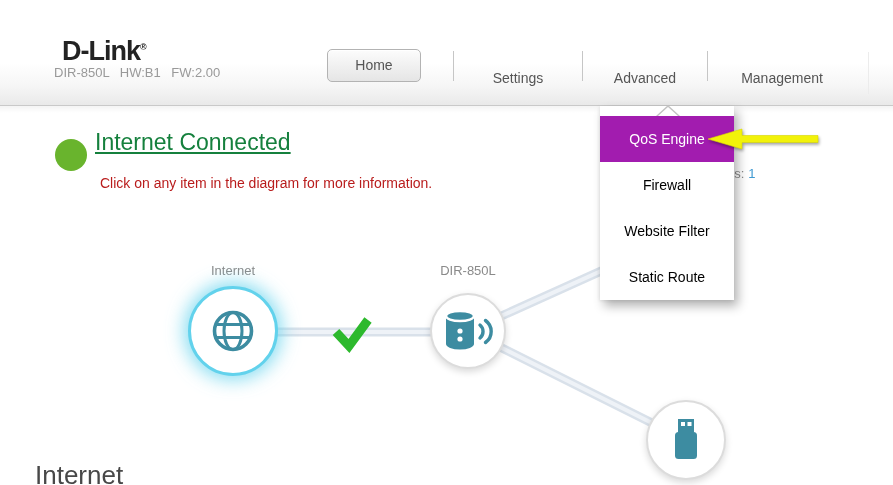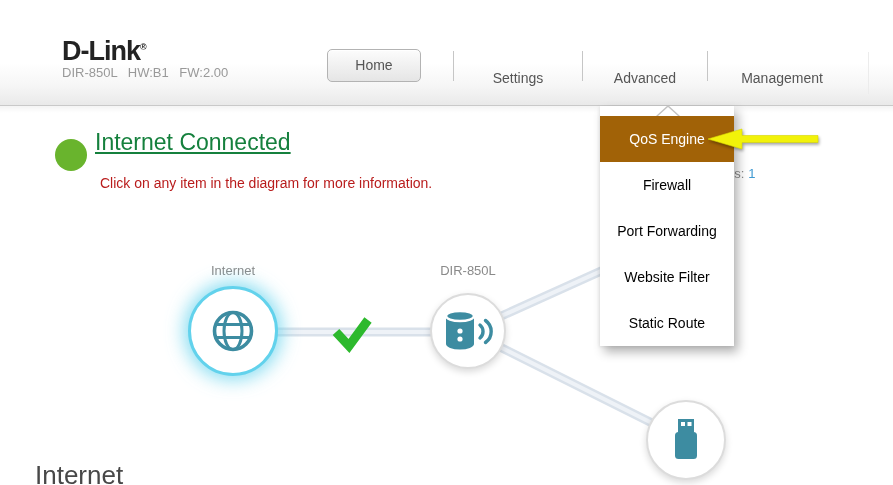--- a/index.html
+++ b/index.html
@@ -6,21 +6,21 @@
   .page{position:relative;width:893px;height:485px;background:#ffffff;overflow:hidden;
         font-family:"Liberation Sans",sans-serif;margin-top:28px;}
 
   
   .header{position:absolute;left:0;top:0;width:893px;height:77px;
           background:linear-gradient(#ffffff 45%,#f6f6f6 75%,#e9e9e9 100%);
           border-bottom:1px solid #c9c9c9;z-index:5;}
   .logo{position:absolute;left:62px;top:8px;font-size:27px;font-weight:bold;color:#232323;
         letter-spacing:-1px;}
   .logo sup{font-size:9px;letter-spacing:0;vertical-align:super;}
-  .device-info{position:absolute;left:62px;top:37px;font-size:13px;color:#999;word-spacing:7px;}
+  .device-info{position:absolute;left:54px;top:37px;font-size:13px;color:#999;word-spacing:7px;}
   .home-btn{position:absolute;left:327px;top:21px;width:92px;height:31px;
             border:1px solid #b3b3b3;border-radius:5px;
             background:linear-gradient(#fcfcfc,#e5e5e5);
             box-shadow:inset 0 1px 0 #fff;
             font-size:14px;color:#555;text-align:center;line-height:30px;cursor:pointer;}
   .nav-link{position:absolute;top:42px;width:110px;text-align:center;font-size:14px;color:#555;cursor:pointer;}
   .nav-settings{left:463px;}
   .nav-advanced{left:590px;}
   .nav-management{left:727px;}
   .nav-divider{position:absolute;top:23px;width:1px;height:30px;background:#c6c6c6;}
@@ -56,21 +56,21 @@
   
   .dropdown{position:absolute;left:600px;top:78px;width:134px;background:#fff;padding-top:10px;
             box-shadow:4px 6px 10px rgba(0,0,0,0.3),-1px 1px 3px rgba(0,0,0,0.07);z-index:10;}
   .caret-outer{position:absolute;top:-1px;left:56px;width:0;height:0;
                border-left:12px solid transparent;border-right:12px solid transparent;
                border-bottom:11px solid #c2c2c2;}
   .caret-inner{position:absolute;top:1px;left:58px;width:0;height:0;
                border-left:10px solid transparent;border-right:10px solid transparent;
                border-bottom:9px solid #ffffff;}
   .menu-item{height:46px;line-height:46px;text-align:center;font-size:14px;color:#000000;cursor:pointer;}
-  .menu-item.highlighted{background:#a16207;color:#ffffff;}
+  .menu-item.highlighted{background:#a21caf;color:#ffffff;}
 
   
   .annotation-arrow{position:absolute;left:700px;top:94px;z-index:11;
                     filter:drop-shadow(1px 2px 1.5px rgba(0,0,0,0.35));}
 
   
   .section-title{position:absolute;left:35px;top:432px;font-size:26px;color:#484848;z-index:2;}
   .bottom-shadow{position:absolute;left:120px;right:80px;bottom:0;height:10px;z-index:1;
                  background:radial-gradient(ellipse 60% 130% at 50% 120%,rgba(0,0,0,0.12),rgba(0,0,0,0) 70%);}
 </style>
@@ -151,21 +151,20 @@
 
   <svg class="checkmark" width="893" height="485">
     <path d="M336 304 L349 318 L368 292" fill="none" stroke="#2db92d" stroke-width="9"></path>
   </svg>
 
   <div class="dropdown">
     <span class="caret-outer"></span>
     <span class="caret-inner"></span>
     <div class="menu-item highlighted">QoS Engine</div>
     <div class="menu-item">Firewall</div>
-    <div class="menu-item">Port Forwarding</div>
     <div class="menu-item">Website Filter</div>
     <div class="menu-item">Static Route</div>
   </div>
 
   <svg class="annotation-arrow" width="125" height="34">
     <polygon points="8,17 42,7 42,13.5 118,13.5 118,20.5 42,20.5 42,27" fill="#f2f20a" stroke="#d8d800" stroke-width="0.6"></polygon>
   </svg>
 
   <div class="section-title">Internet</div>
   <div class="bottom-shadow"></div>

